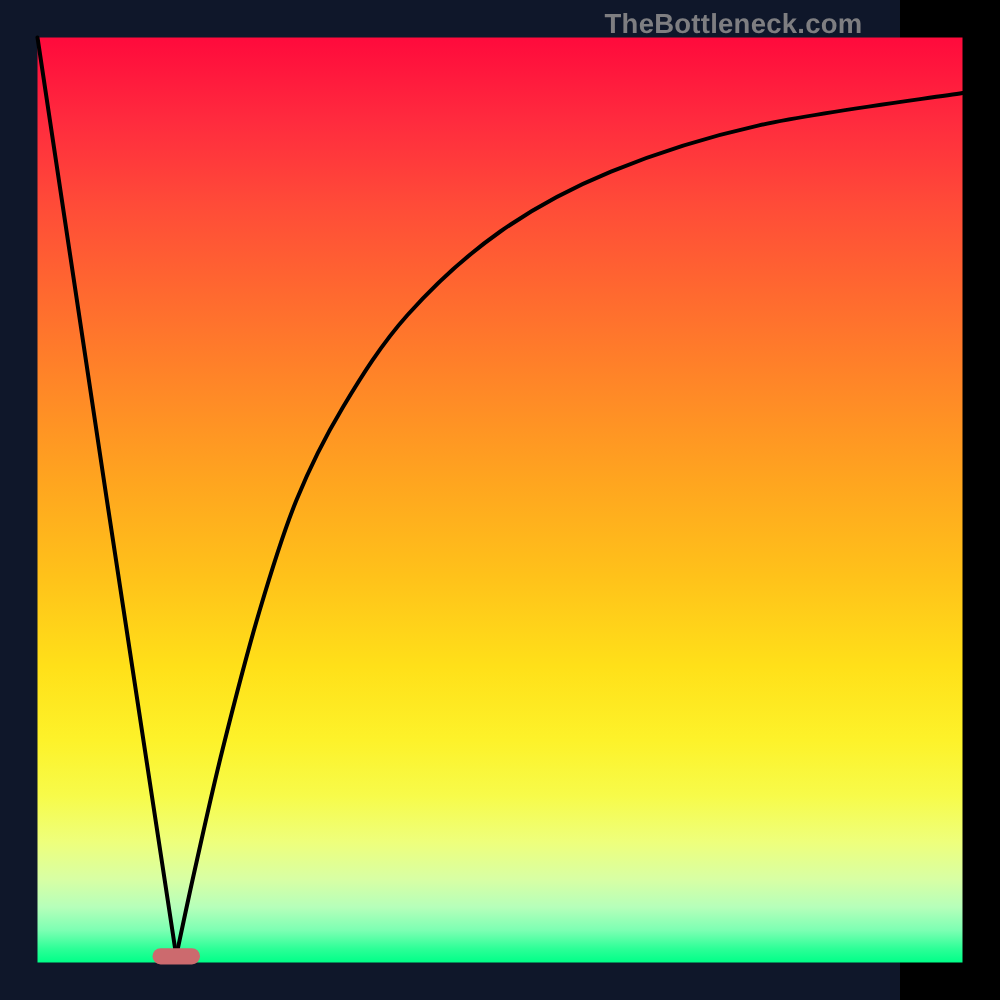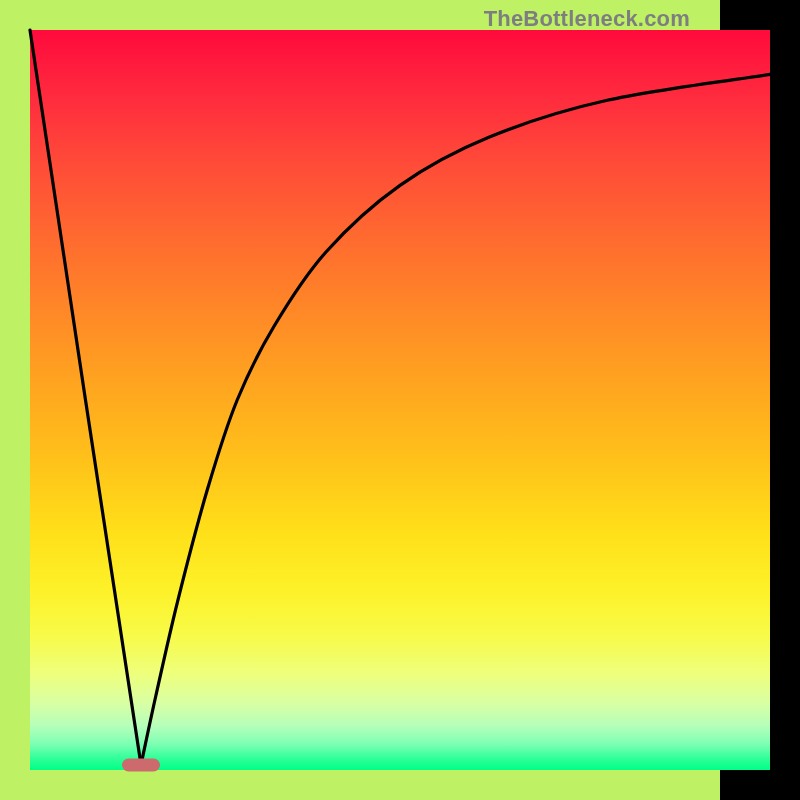--- a/index.html
+++ b/index.html
@@ -7,21 +7,21 @@
     padding: 0;
     width: 800px;
     height: 800px;
     background: #000;
     overflow: hidden;
   }
   .frame {
     position: relative;
     width: 720px;
     height: 800px;
-    background: #bef264;
+    background: #0f172a;
   }
   .plot-area {
     position: absolute;
     left: 30px;
     top: 30px;
     width: 740px;
     height: 740px;
     
     background: linear-gradient(to bottom,
       #ff0a3c 0%,

